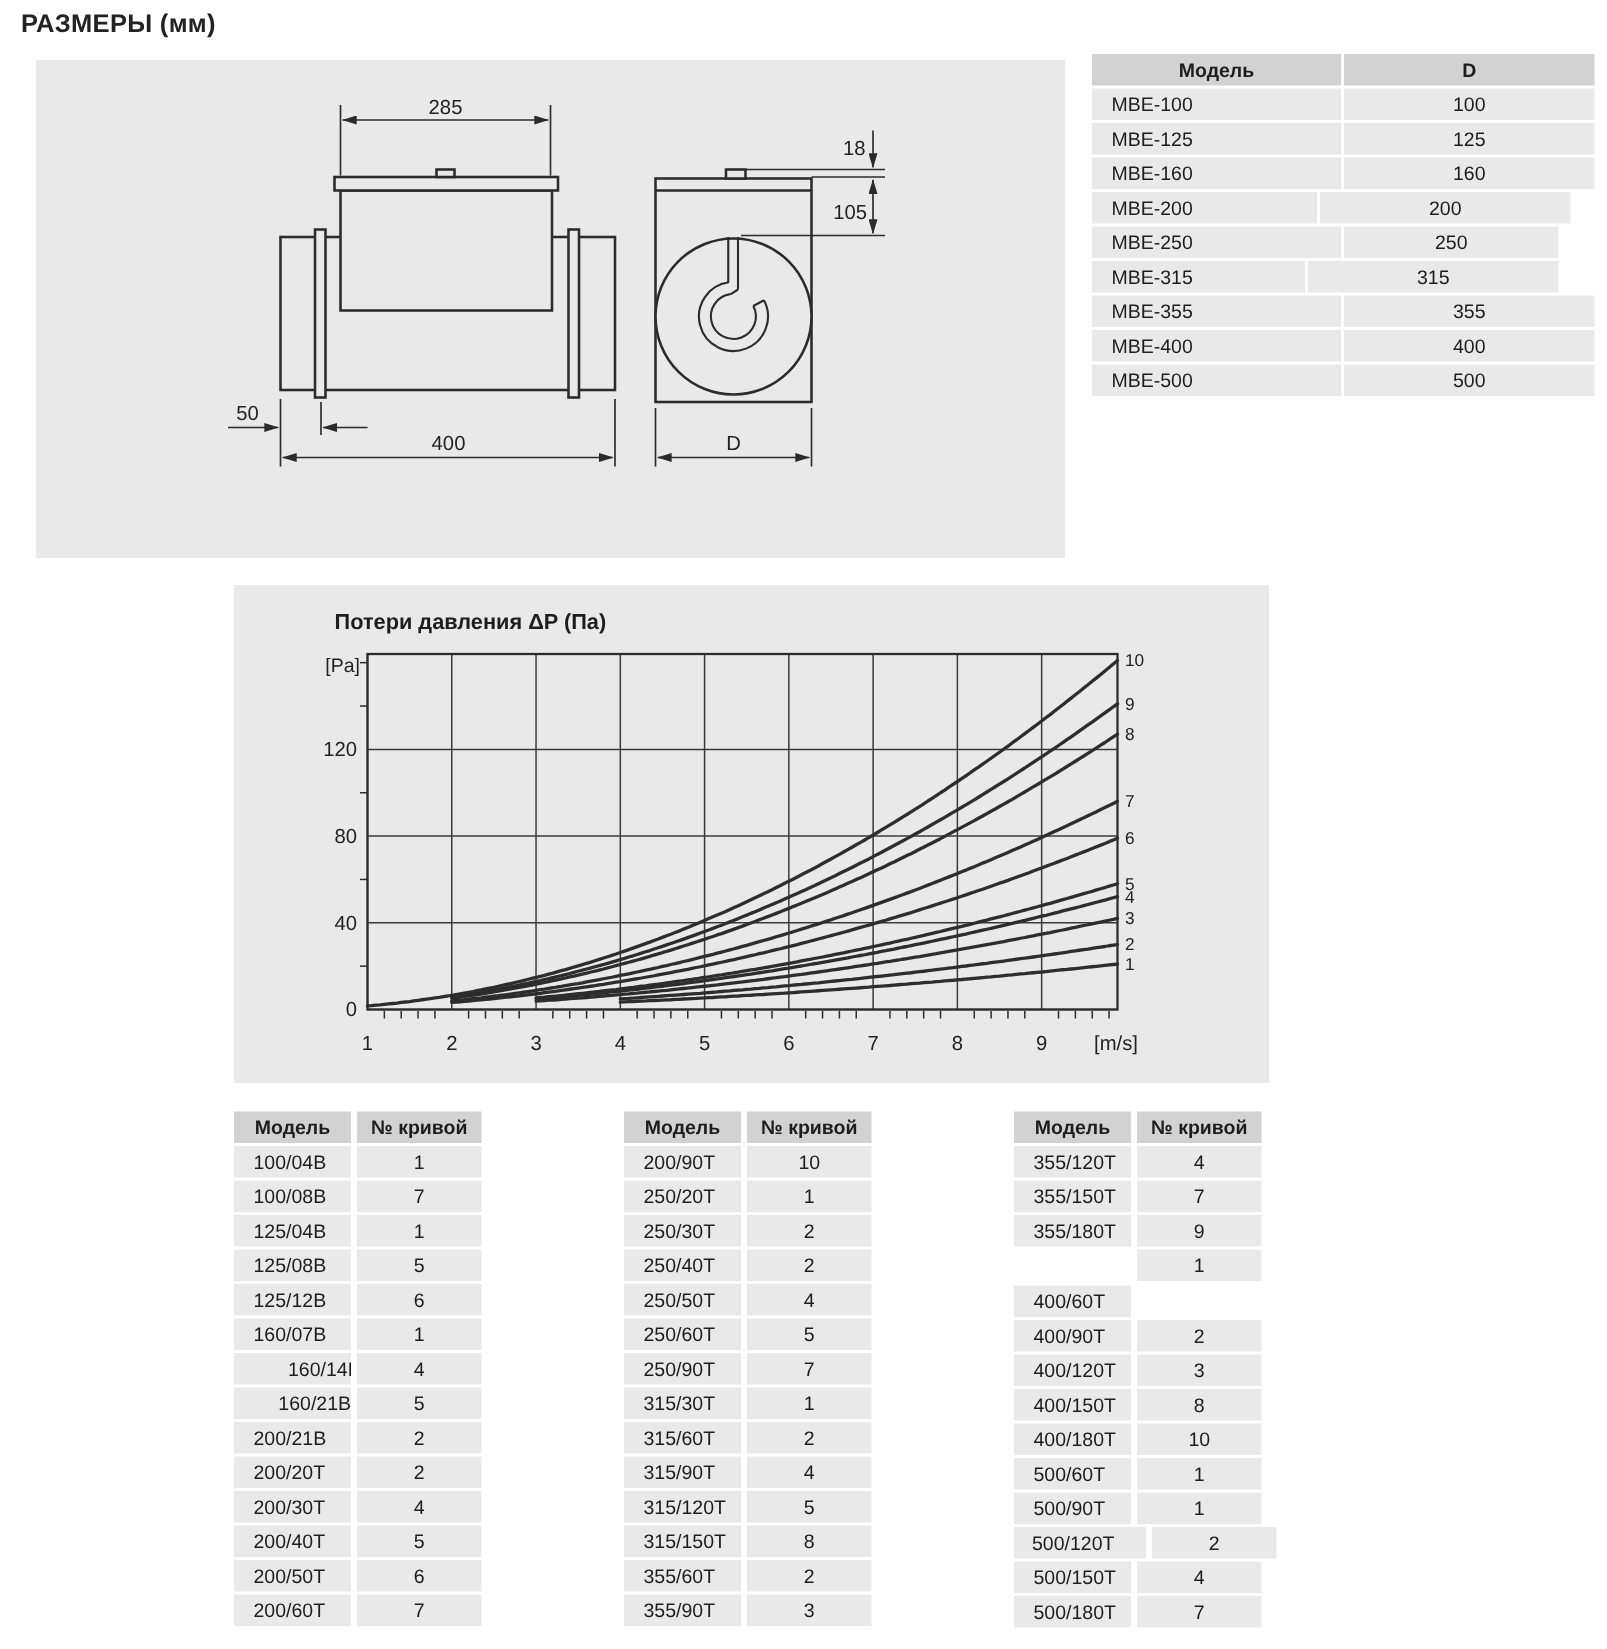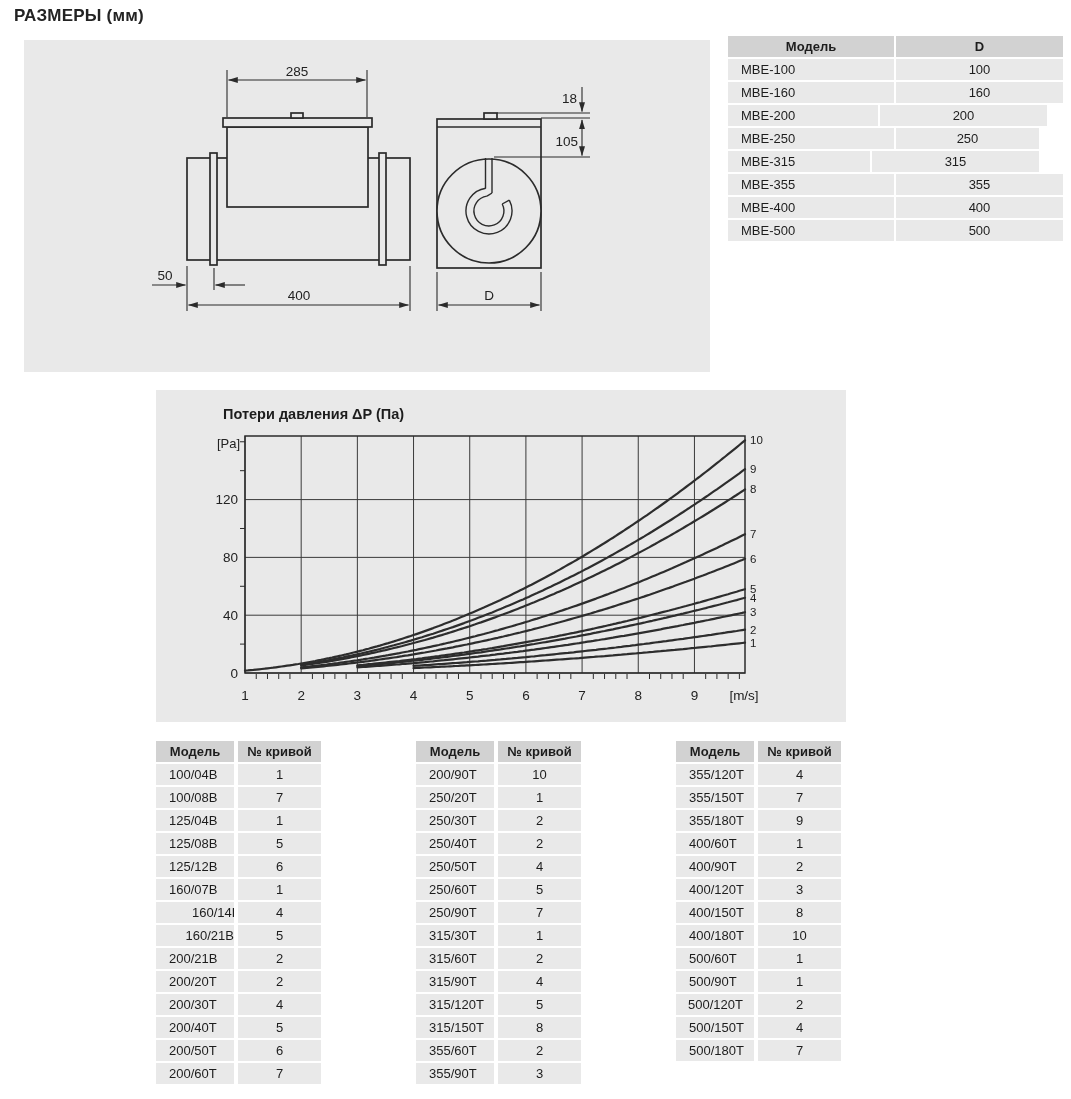--- a/index.html
+++ b/index.html
@@ -101,20 +101,24 @@
   </div>
 
   <div class="dtable" id="model-table" style="left:728px;top:36px;">
       <div class="trow head">
         <div class="tcell cell-model" style="width: 166px;">Модель</div>
         <div class="tcell cell-val" style="width: 167px; margin-left: 2px;">D</div>
       </div>
       <div class="trow">
         <div class="tcell cell-model" style="width: 166px;">МВЕ-100</div>
         <div class="tcell cell-val" style="width: 167px; margin-left: 2px;">100</div>
+      </div>
+      <div class="trow">
+        <div class="tcell cell-model" style="width: 166px;">МВЕ-125</div>
+        <div class="tcell cell-val" style="width: 167px; margin-left: 2px;">125</div>
       </div>
       <div class="trow">
         <div class="tcell cell-model" style="width: 166px;">МВЕ-160</div>
         <div class="tcell cell-val" style="width: 167px; margin-left: 2px;">160</div>
       </div>
       <div class="trow">
         <div class="tcell cell-model" style="width: 150px;">МВЕ-200</div>
         <div class="tcell cell-val" style="width: 167px; margin-left: 2px;">200</div>
       </div>
       <div class="trow">
@@ -372,21 +376,21 @@
       </div>
       <div class="trow">
         <div class="tcell cell-model" style="width: 78px;">355/150Т</div>
         <div class="tcell cell-val" style="width: 83px; margin-left: 4px;">7</div>
       </div>
       <div class="trow">
         <div class="tcell cell-model" style="width: 78px;">355/180Т</div>
         <div class="tcell cell-val" style="width: 83px; margin-left: 4px;">9</div>
       </div>
       <div class="trow">
-        <div class="tcell cell-model" style="width: 78px;">400/60Т</div>
+        <div class="tcell cell-model" style="width: 78px; margin-top: 24px;">400/60Т</div>
         <div class="tcell cell-val" style="width: 83px; margin-left: 4px;">1</div>
       </div>
       <div class="trow">
         <div class="tcell cell-model" style="width: 78px;">400/90Т</div>
         <div class="tcell cell-val" style="width: 83px; margin-left: 4px;">2</div>
       </div>
       <div class="trow">
         <div class="tcell cell-model" style="width: 78px;">400/120Т</div>
         <div class="tcell cell-val" style="width: 83px; margin-left: 4px;">3</div>
       </div>
@@ -400,21 +404,21 @@
       </div>
       <div class="trow">
         <div class="tcell cell-model" style="width: 78px;">500/60Т</div>
         <div class="tcell cell-val" style="width: 83px; margin-left: 4px;">1</div>
       </div>
       <div class="trow">
         <div class="tcell cell-model" style="width: 78px;">500/90Т</div>
         <div class="tcell cell-val" style="width: 83px; margin-left: 4px;">1</div>
       </div>
       <div class="trow">
-        <div class="tcell cell-model" style="width: 78px; padding-left: 12px;">500/120Т</div>
+        <div class="tcell cell-model" style="width: 88px; padding-left: 12px;">500/120Т</div>
         <div class="tcell cell-val" style="width: 83px; margin-left: 4px;">2</div>
       </div>
       <div class="trow">
         <div class="tcell cell-model" style="width: 78px;">500/150Т</div>
         <div class="tcell cell-val" style="width: 83px; margin-left: 4px;">4</div>
       </div>
       <div class="trow">
         <div class="tcell cell-model" style="width: 78px;">500/180Т</div>
         <div class="tcell cell-val" style="width: 83px; margin-left: 4px;">7</div>
       </div>

